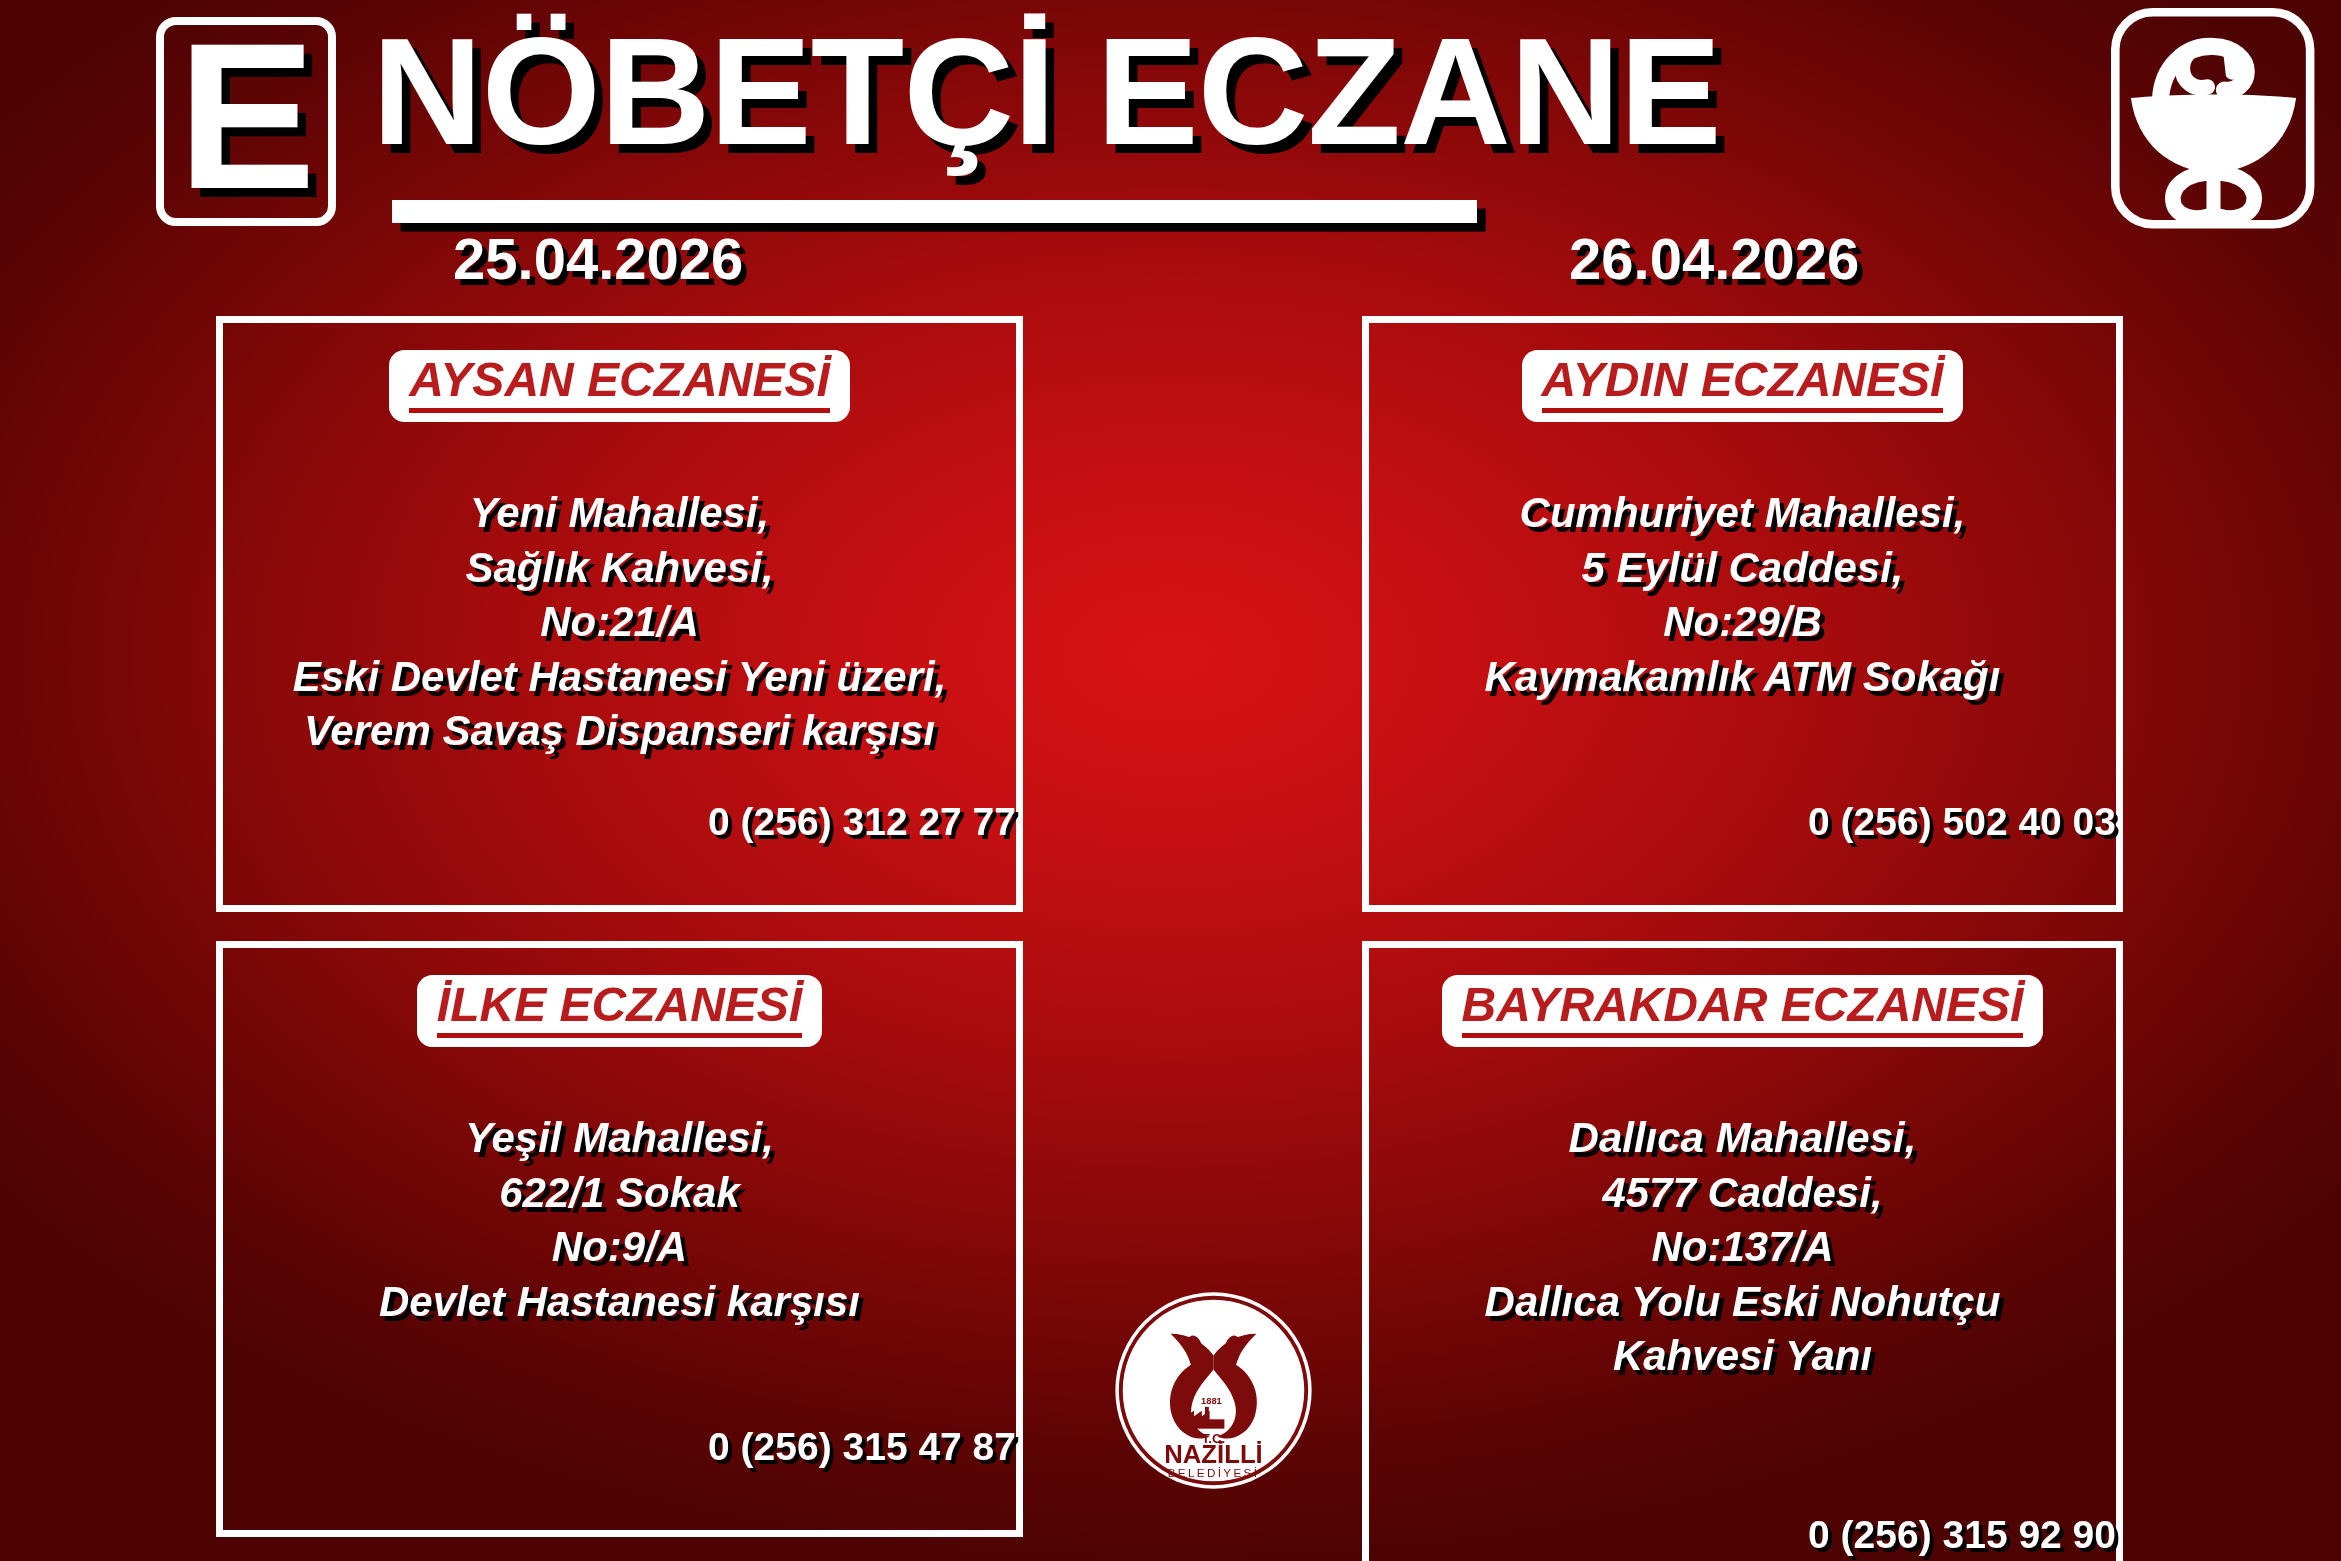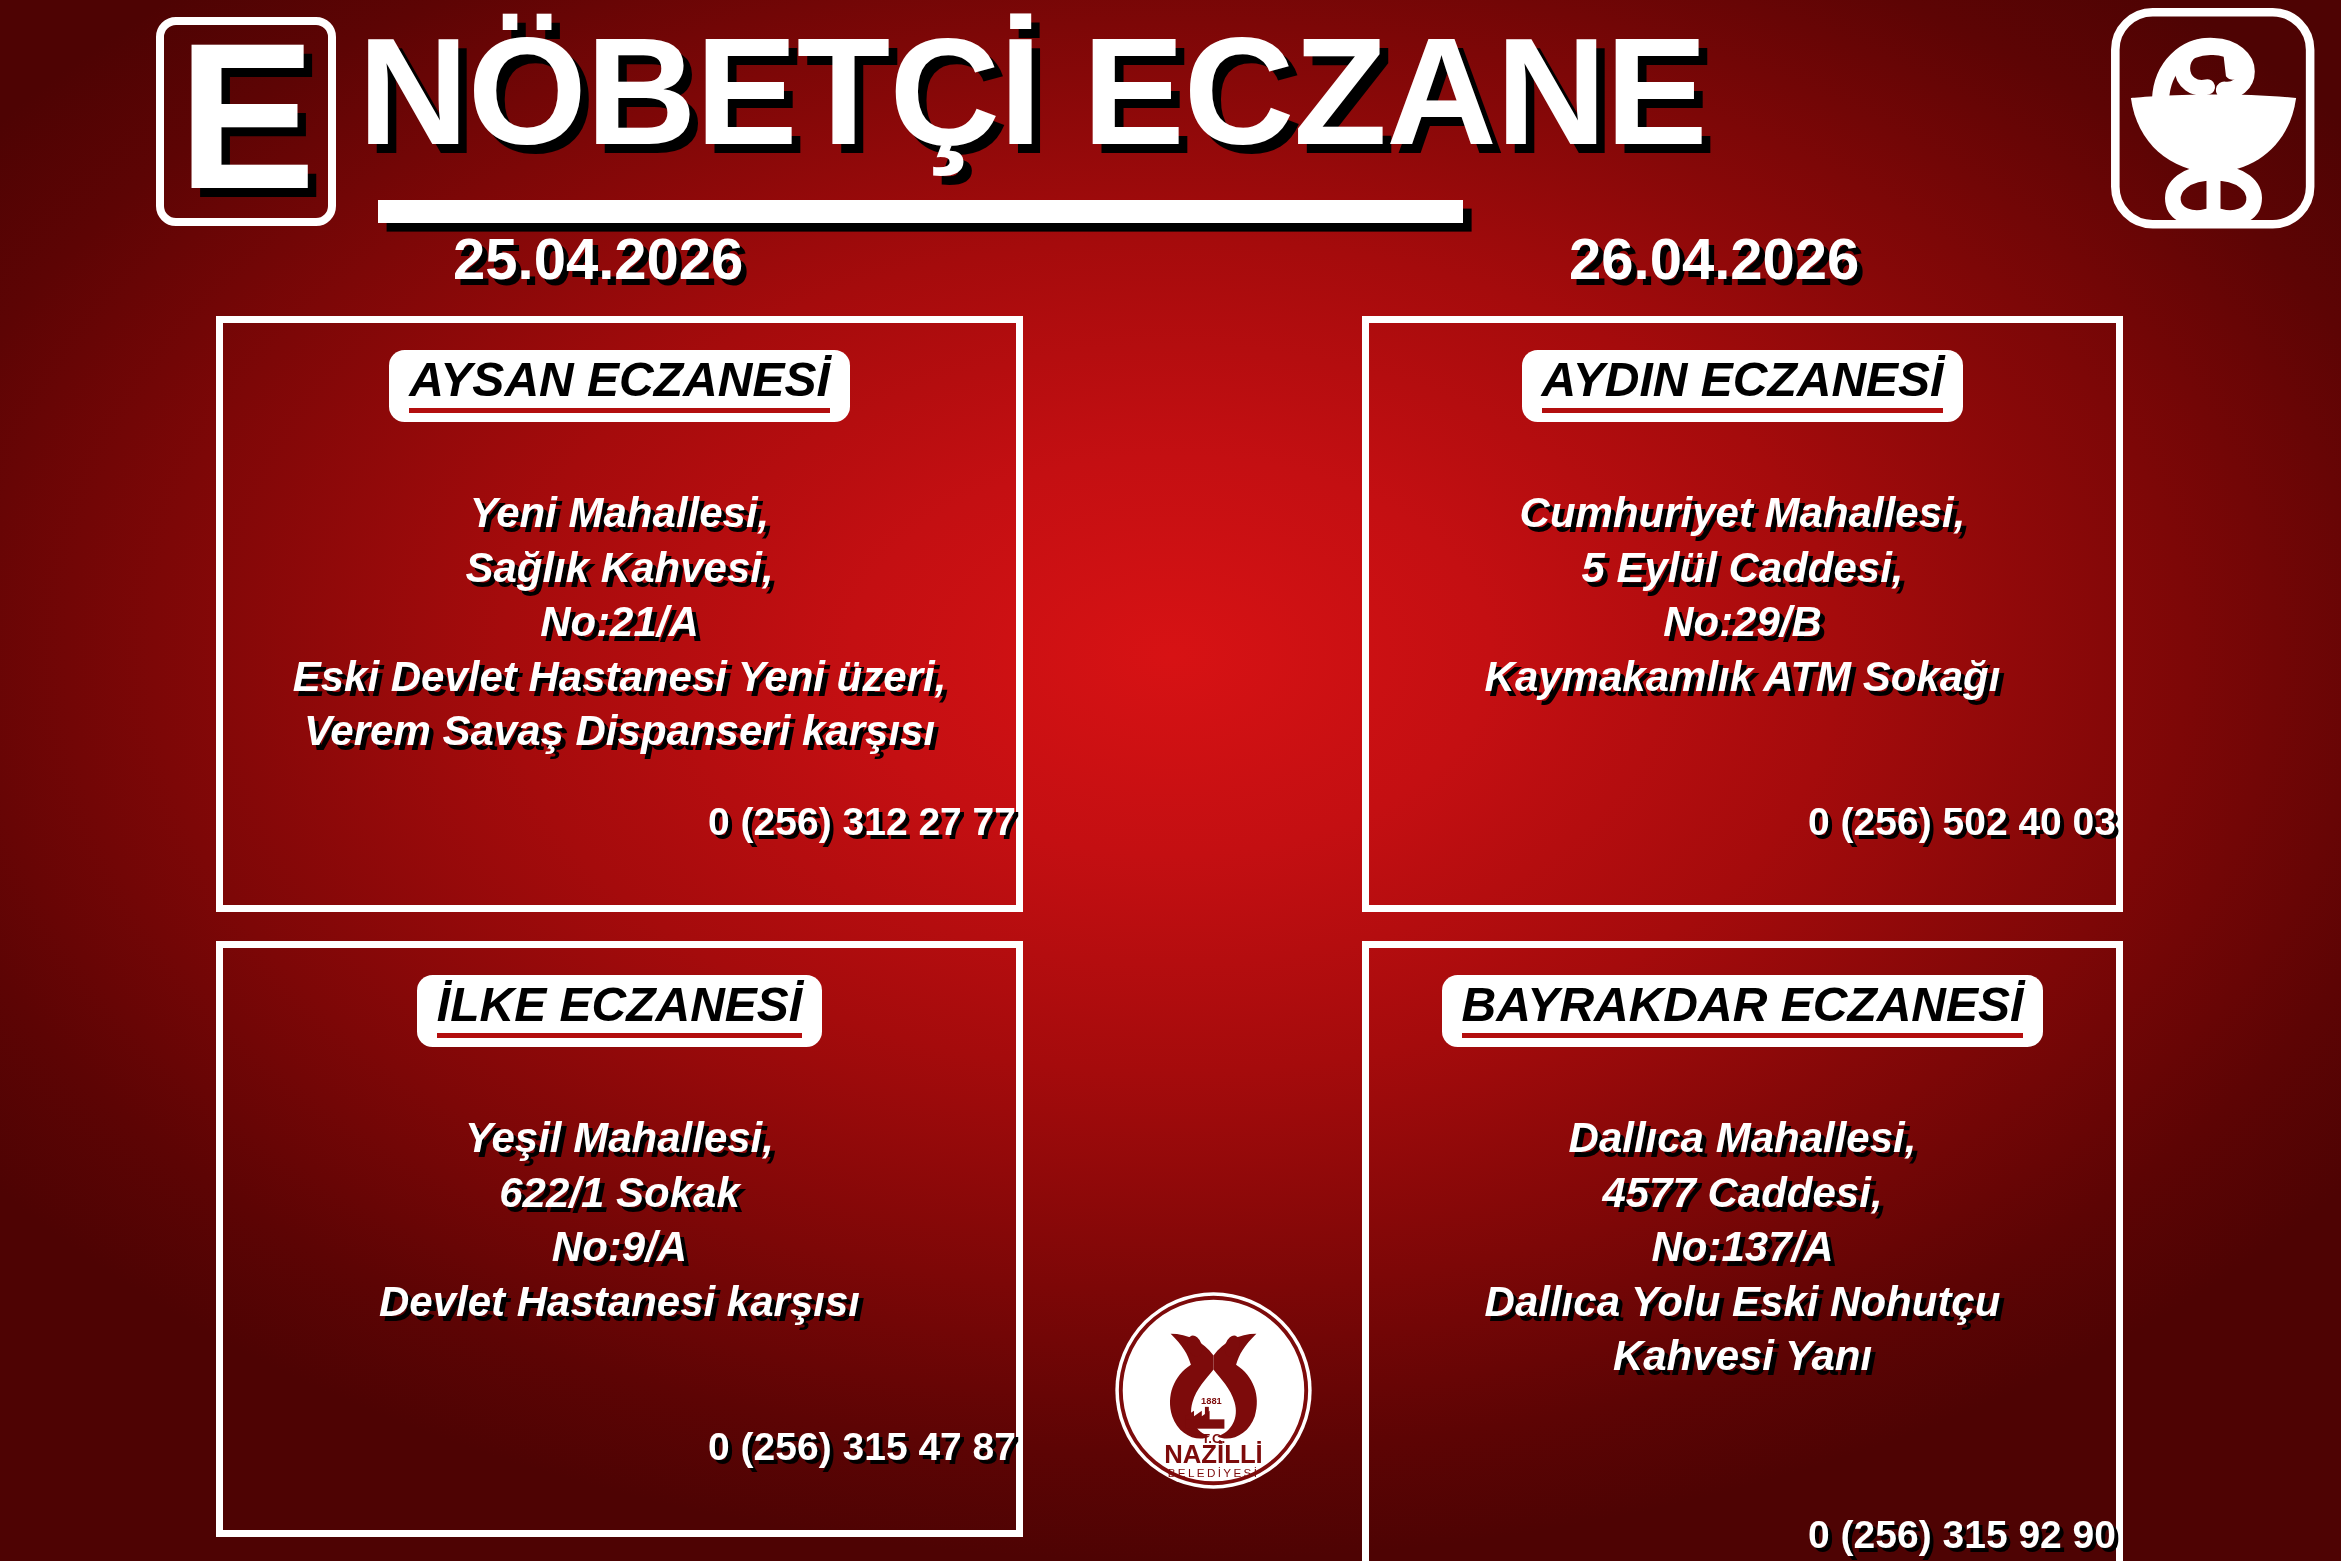--- a/index.html
+++ b/index.html
@@ -25,21 +25,21 @@
     display:flex; align-items:center; justify-content:center;
   }
   .e-letter{
     font-size:207px; font-weight:bold; color:#fff; line-height:0.78;
     letter-spacing:-1.6px;
     text-shadow: 8.6px 8.6px 0 #000;
     font-family:"Liberation Sans","DejaVu Sans",sans-serif;
     transform:translateY(-4.7px);
   }
 
-  .title-wrap{ position:absolute; left:358px; top:12.5px; }
+  .title-wrap{ position:absolute; left:372px; top:12.5px; }
   .title-main{
     font-size:153px; font-weight:bold; color:#fff; line-height:1.02;
     letter-spacing:-0.8px; white-space:nowrap;
     text-shadow: 8.6px 8.6px 0 #000;
   }
   .title-underline{
     position:absolute; left:19.5px; top:187px; width:1085px; height:23.4px;
     background:#fff;
     box-shadow: 8.6px 8.6px 0 #000;
   }
@@ -69,21 +69,21 @@
   .card-br{ left:1362px; top:941px; width:761px;  height:684px; }
 
   .name-pill{
     background:#fff; border-radius:15.6px;
     padding:4.7px 20px 9.4px 20px;
     margin-top:26.5px;
     display:inline-block;
   }
   .name-pill .pname{
     font-size:48px; font-weight:bold; font-style:italic;
-    color:#000000; line-height:1.08; white-space:nowrap;
+    color:#b91c1c; line-height:1.08; white-space:nowrap;
     border-bottom:5.5px solid #b30e0e;
     padding-bottom:1.6px; display:inline-block;
   }
 
   .address{
     margin-top:64px;
     text-align:center;
     font-size:42px; font-weight:bold; font-style:italic;
     color:#fff; line-height:1.30;
     text-shadow: 4.7px 4.7px 0 #000;

